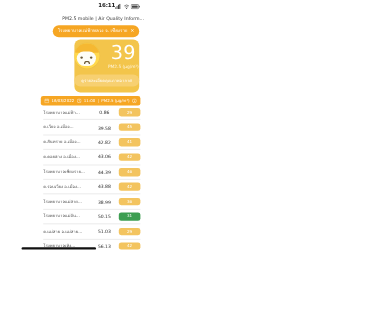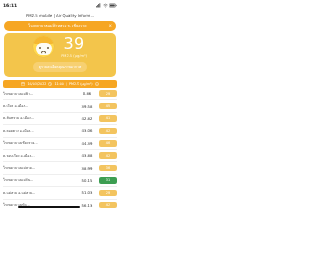--- a/index.html
+++ b/index.html
@@ -2,21 +2,21 @@
 <html><head>
 <meta charset="utf-8">
 <style>
   * { margin:0; padding:0; box-sizing:border-box; }
   html, body {
     width:120px; height:259px;
     overflow:hidden;
     background:#ffffff;
     font-family:"DejaVu Sans","Liberation Sans",sans-serif;
   }
-  .phone { width:120px; height:211px; position:relative; background:#fff; display:flex; flex-direction:column; }
+  .phone { width:120px; height:211px; position:relative; background:#fff; display:flex; flex-direction:column;align-items:flex-end; }
 
   
   .statusbar {
     height:10px; flex:0 0 10px;
     display:flex; align-items:center; justify-content:space-between;
     padding:0 3px; background:#ffffff;
   }
   .sb-time { font-size:4.6px; font-weight:bold; color:#1a1a1a; letter-spacing:-0.1px; white-space:nowrap; }
   .sb-right { display:flex; align-items:center; gap:1.5px; }
   .sb-ico { display:block; }

